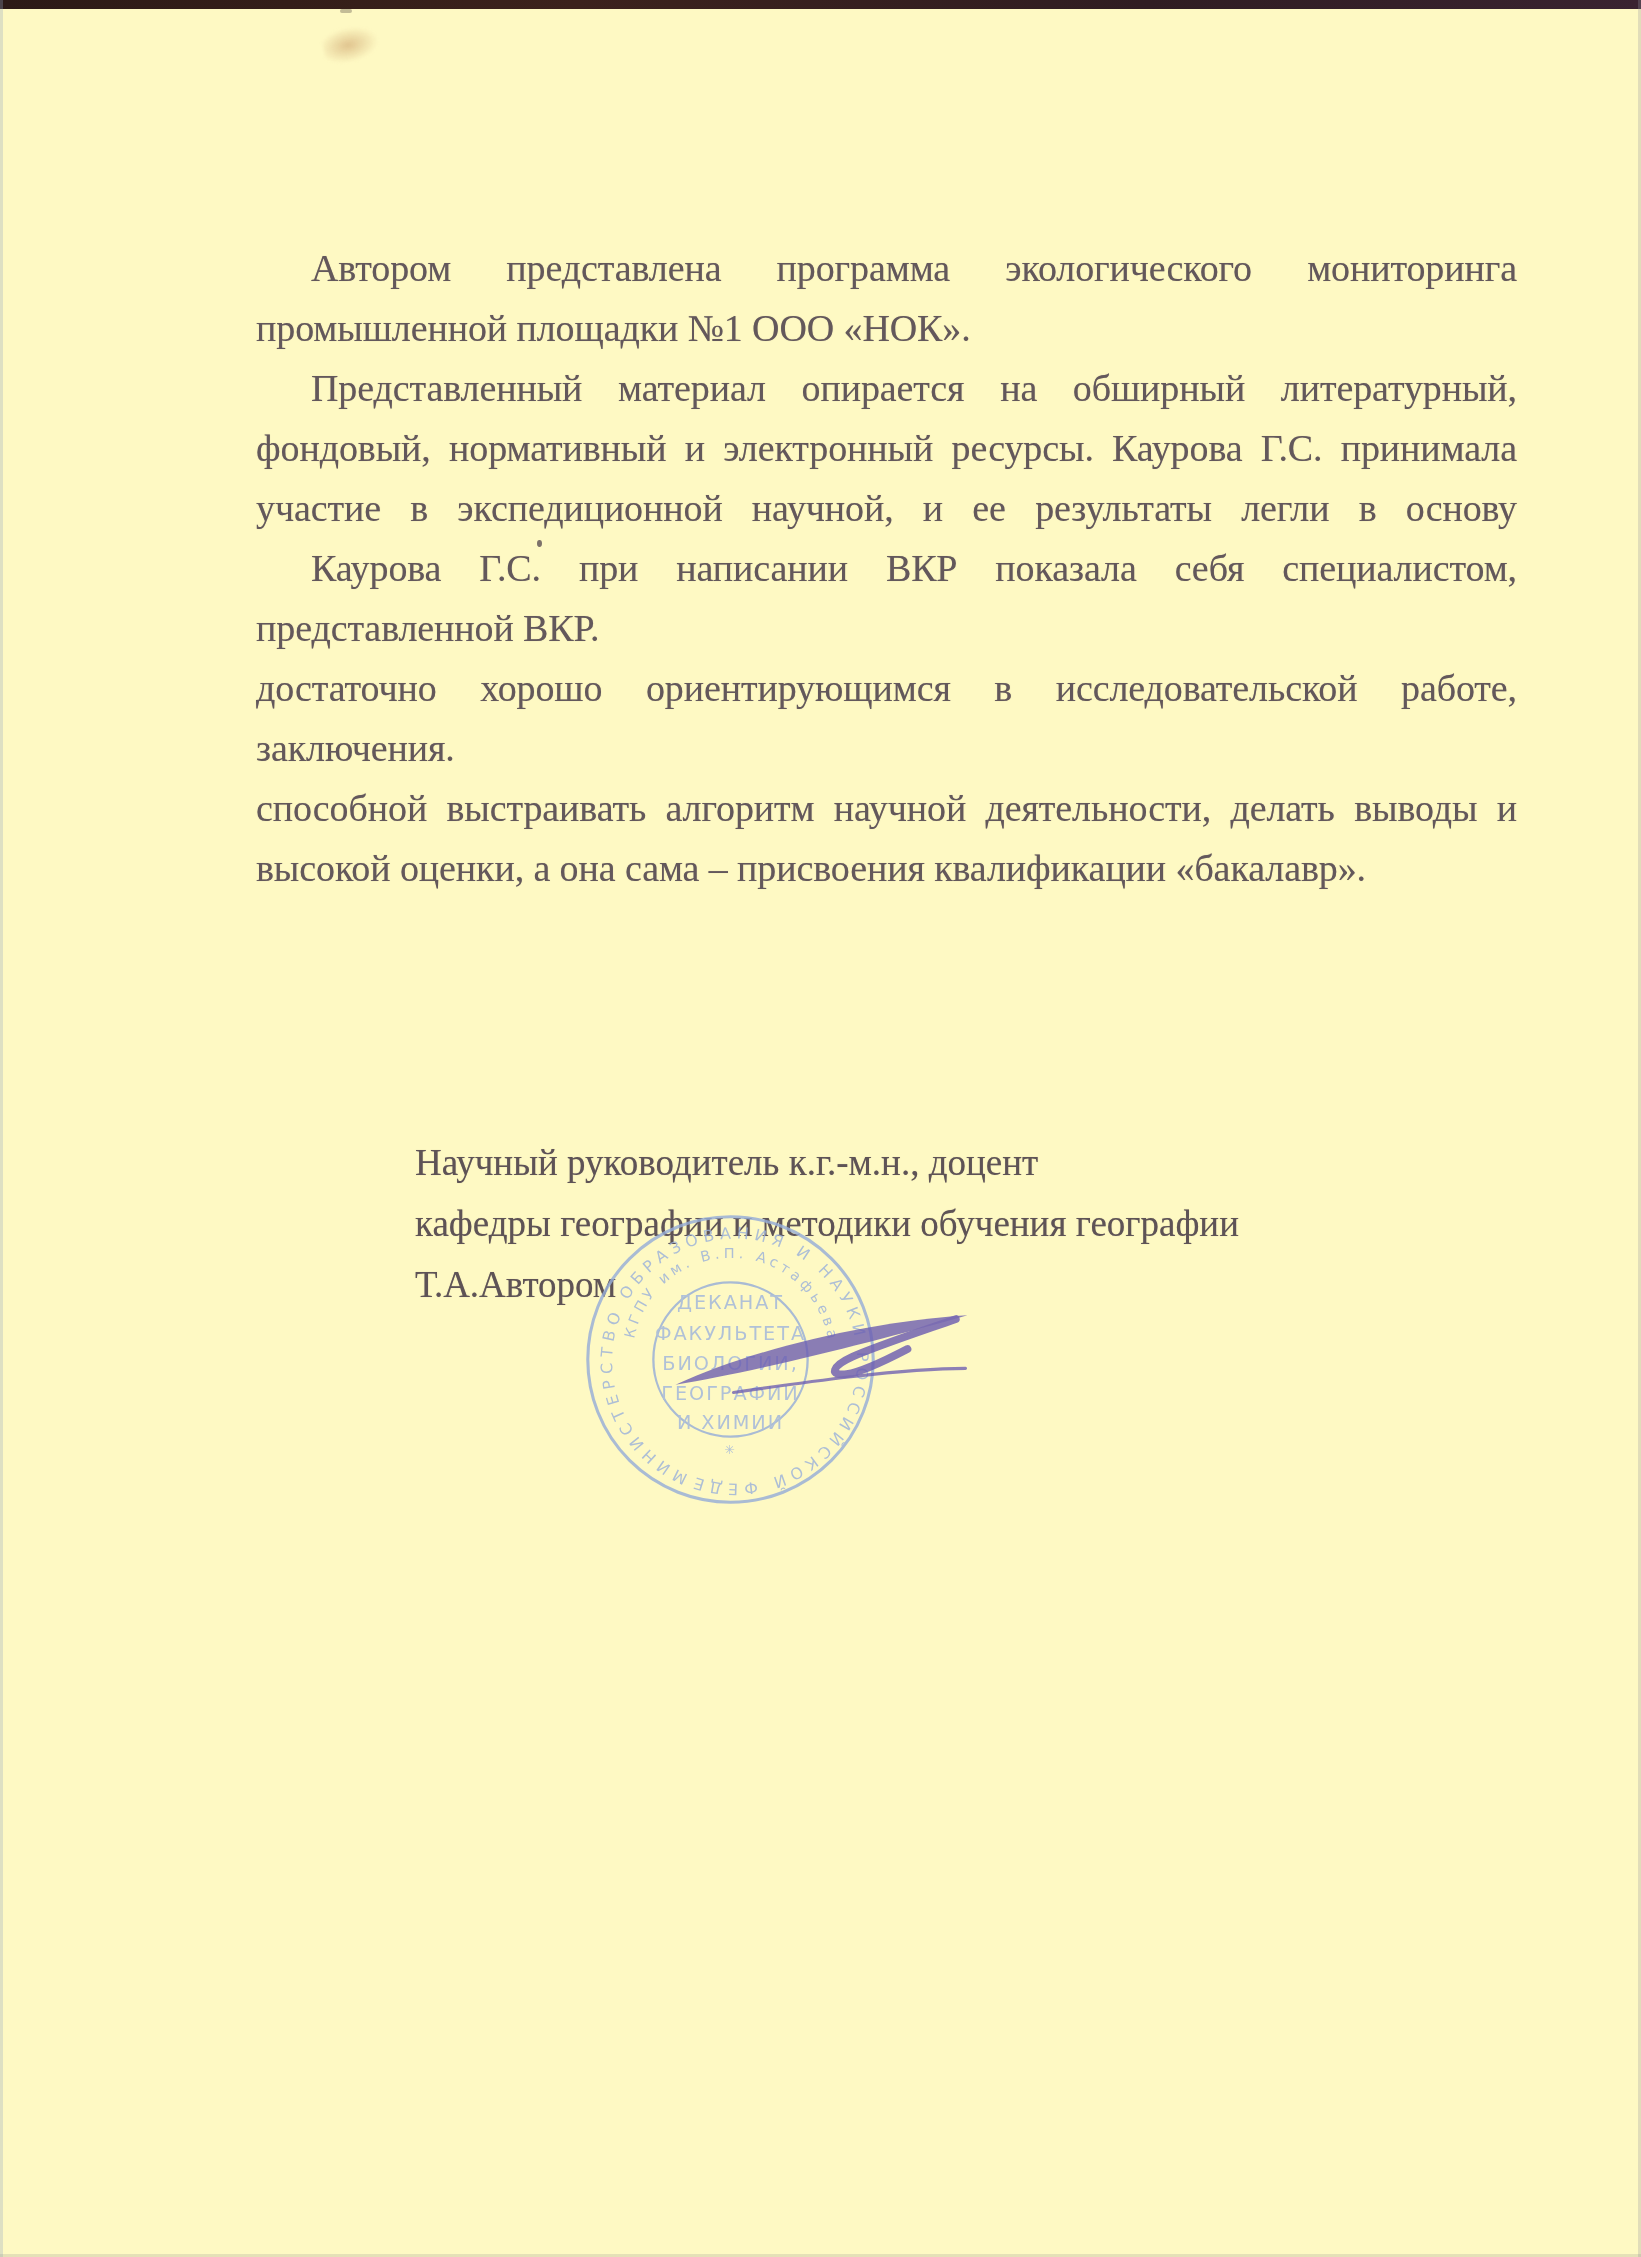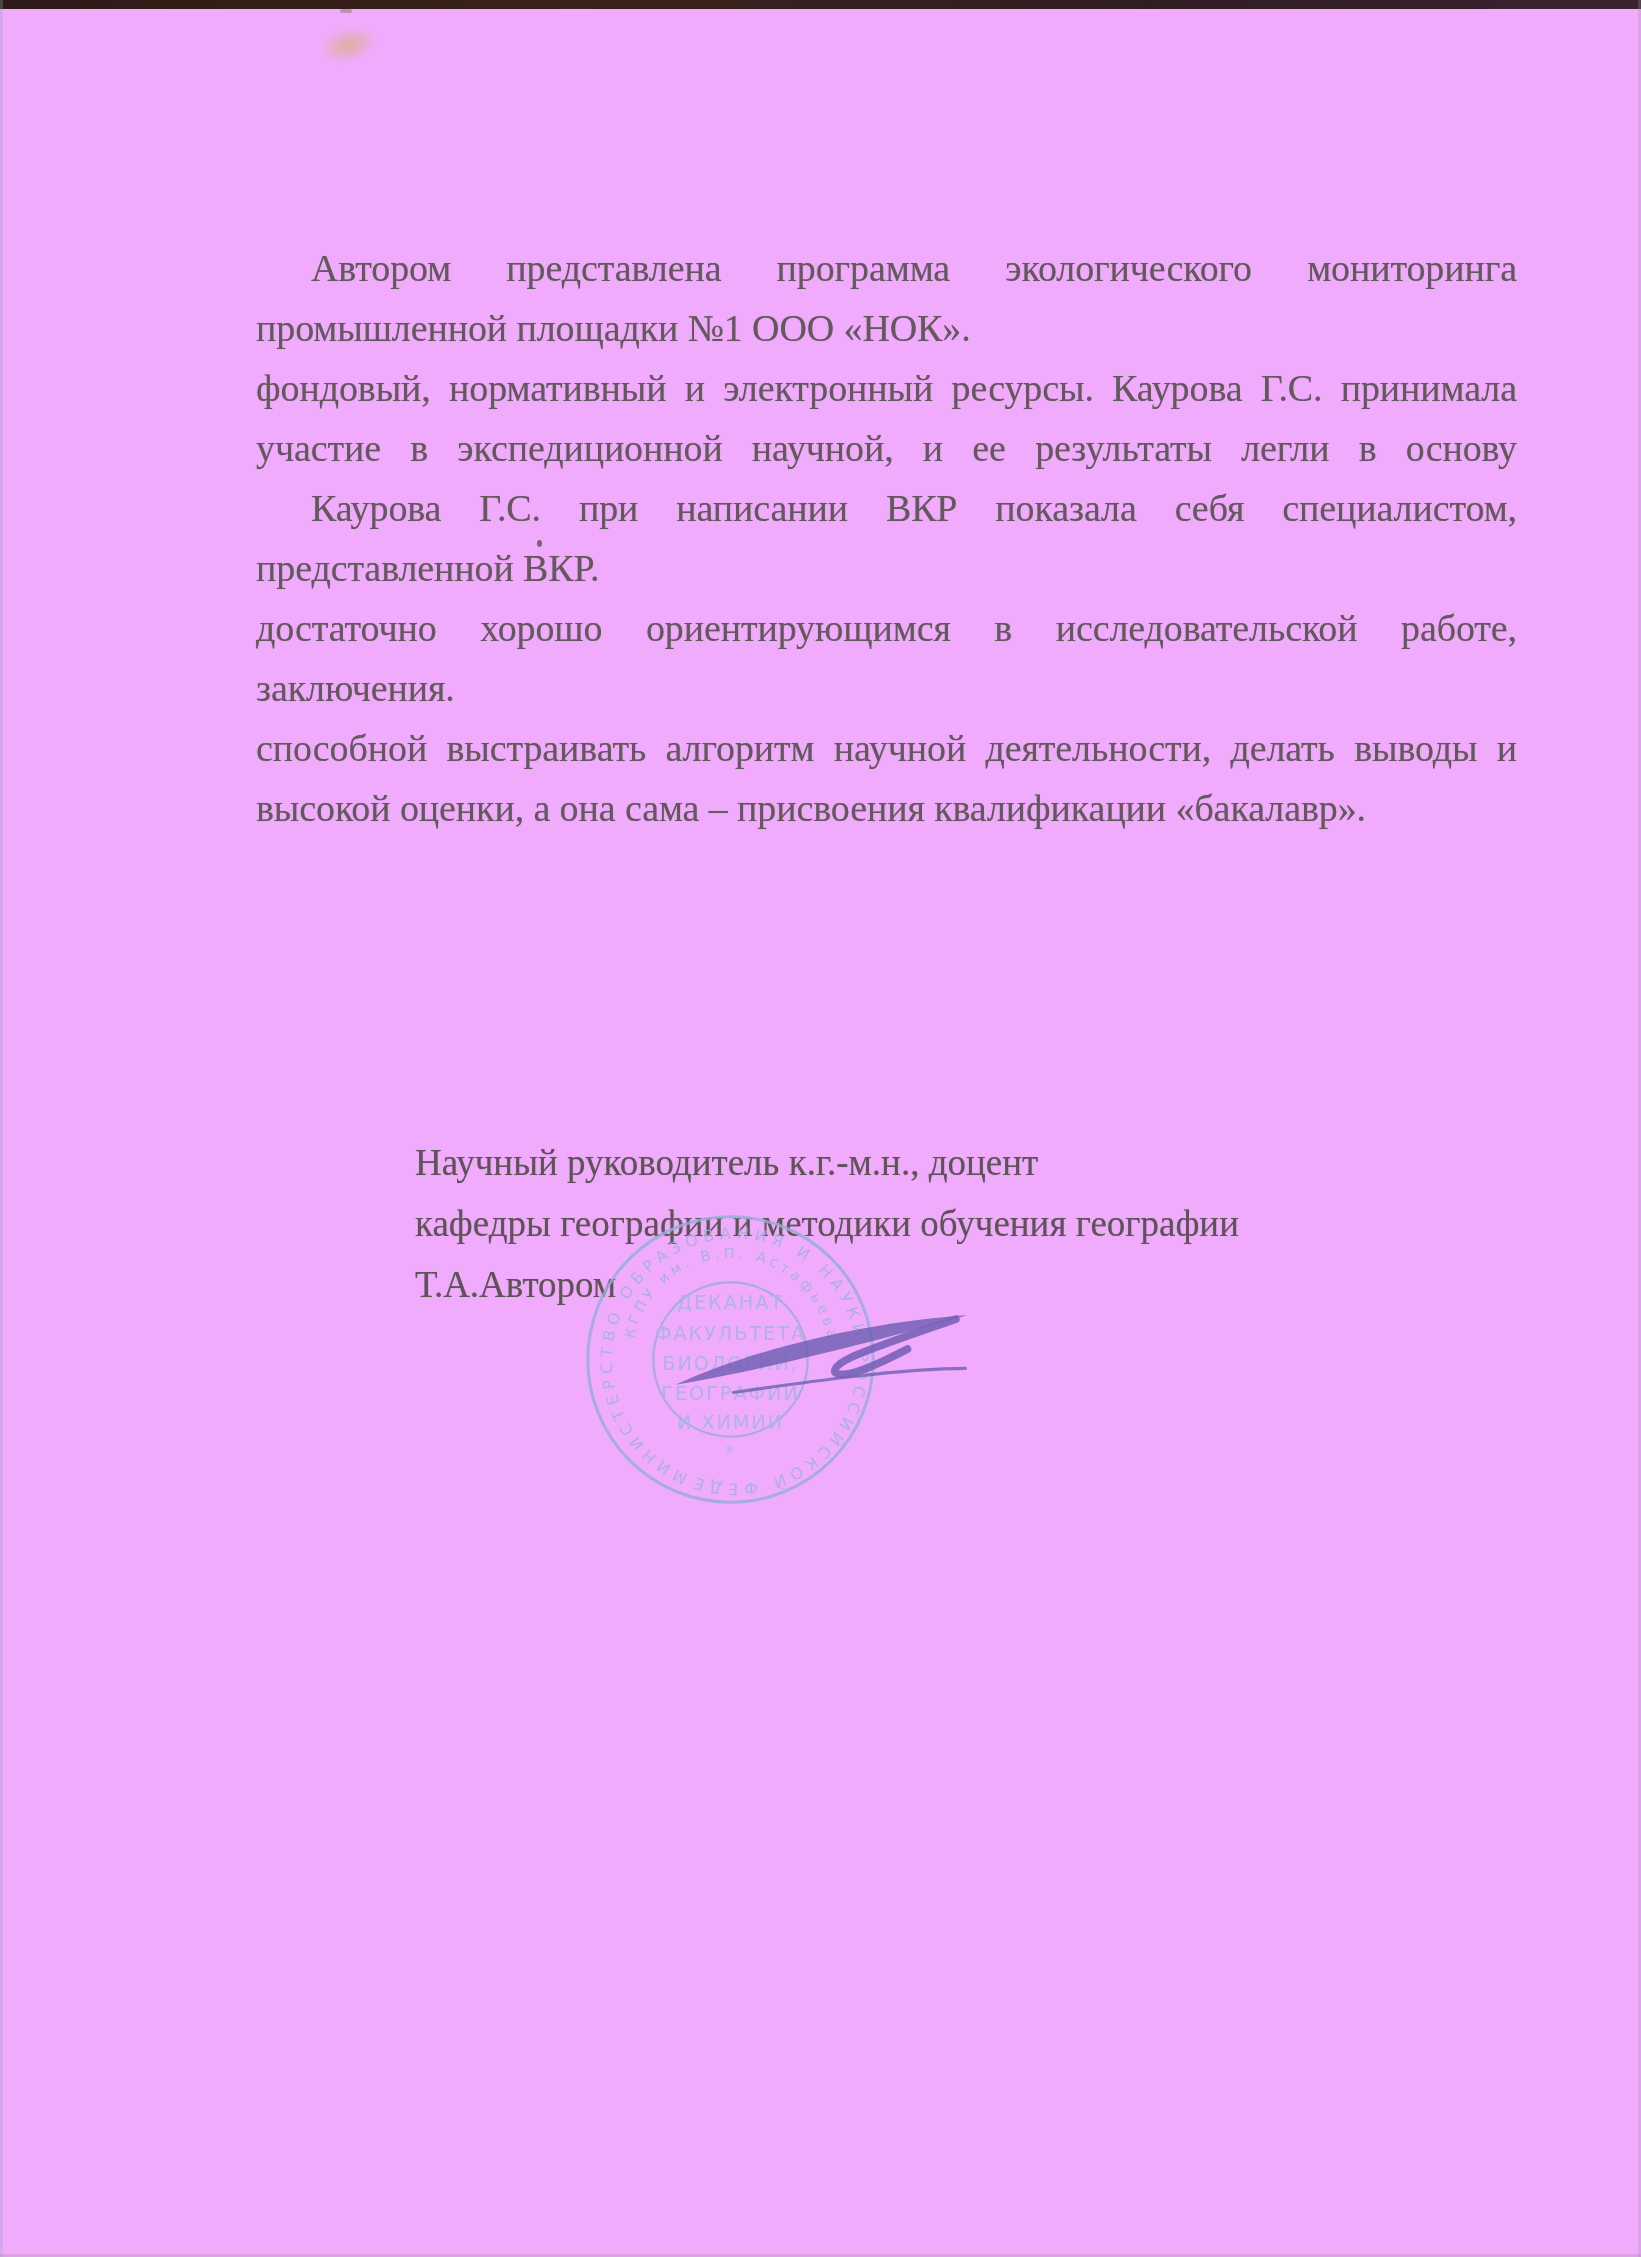--- a/index.html
+++ b/index.html
@@ -1,19 +1,19 @@
 <!DOCTYPE html>
 <html><head>
 <meta charset="utf-8">
 <style>
   html,body{margin:0;padding:0;background:#e8e8e6;}
   .page{
     position:relative;
     width:1641px;height:2257px;
-    background:#f0abfc;
+    background:#fef9c3;
     overflow:hidden;
     font-family:"Liberation Serif", serif;
   }
   
   .edge-top{position:absolute;left:0;top:0;width:100%;height:8.7px;
     background:linear-gradient(90deg,#2c1a16,#3c221c 35%,#301d22 70%,#3a2330);}
   .edge-left{position:absolute;left:0;top:0;width:2.9px;height:100%;background:rgba(150,165,195,.30);}
   .edge-right{position:absolute;right:0;top:0;width:2.9px;height:100%;background:rgba(150,150,160,.28);}
   .edge-bottom{position:absolute;left:0;bottom:0;width:100%;height:2.9px;background:rgba(140,140,140,.22);}
   .smudge{position:absolute;left:323px;top:27px;width:56px;height:35px;
@@ -51,20 +51,21 @@
   <div class="edge-left"></div>
   <div class="edge-right"></div>
   <div class="edge-bottom"></div>
   <div class="smudge"></div>
   <div class="speck"></div>
   <div class="vkr-dot"></div>
 
   <div class="body-text">
     <div class="bline ind">Автором представлена программа экологического мониторинга</div>
     <div class="bline last">промышленной площадки №1 ООО «НОК».</div>
+    <div class="bline ind">Представленный материал опирается на обширный литературный,</div>
     <div class="bline">фондовый, нормативный и электронный ресурсы. Каурова Г.С. принимала</div>
     <div class="bline">участие в экспедиционной научной, и ее результаты легли в основу</div>
     <div class="bline ind">Каурова Г.С. при написании ВКР показала себя специалистом,</div>
     <div class="bline last">представленной ВКР.</div>
     <div class="bline">достаточно хорошо ориентирующимся в исследовательской работе,</div>
     <div class="bline last">заключения.</div>
     <div class="bline">способной выстраивать алгоритм научной деятельности, делать выводы и</div>
     <div class="bline last">высокой оценки, а она сама – присвоения квалификации «бакалавр».</div>
   </div>
 

